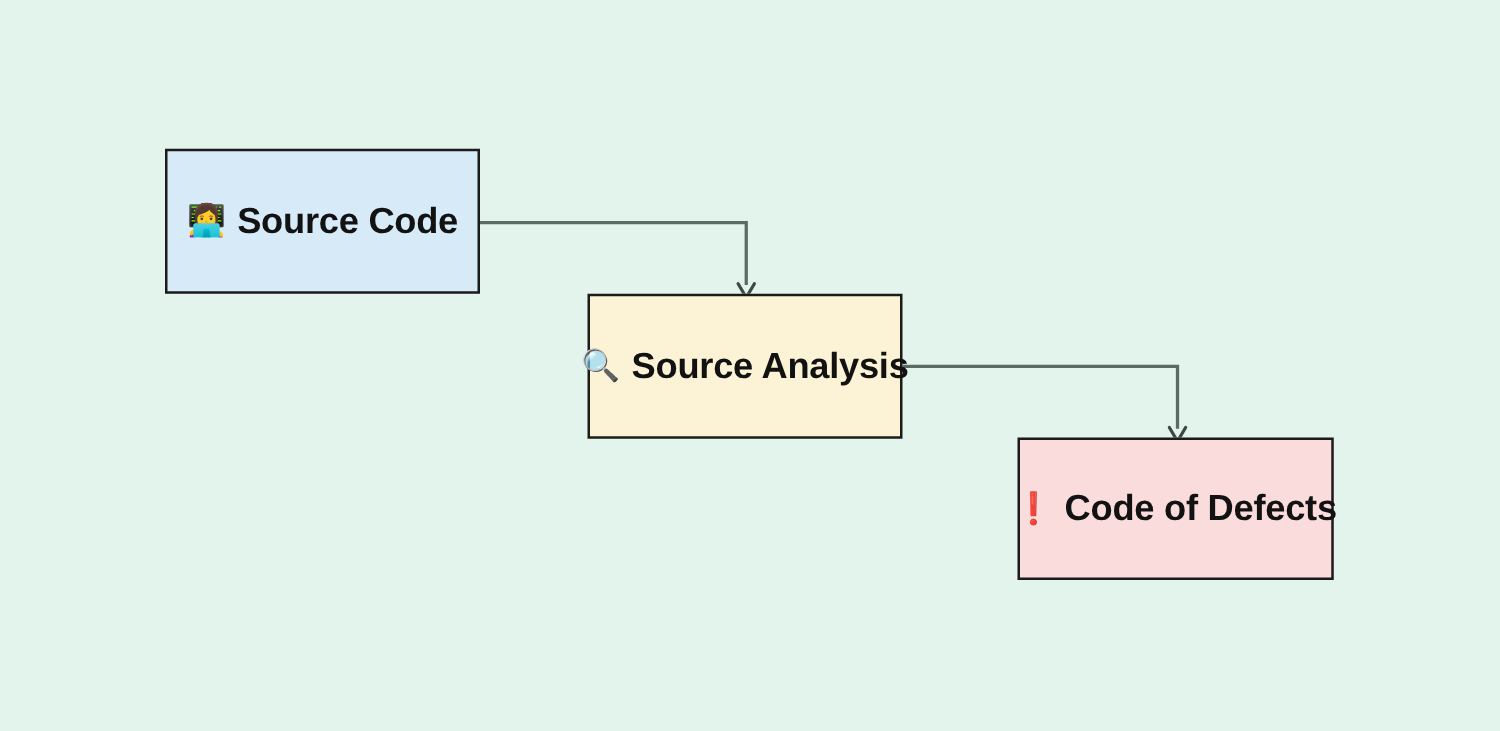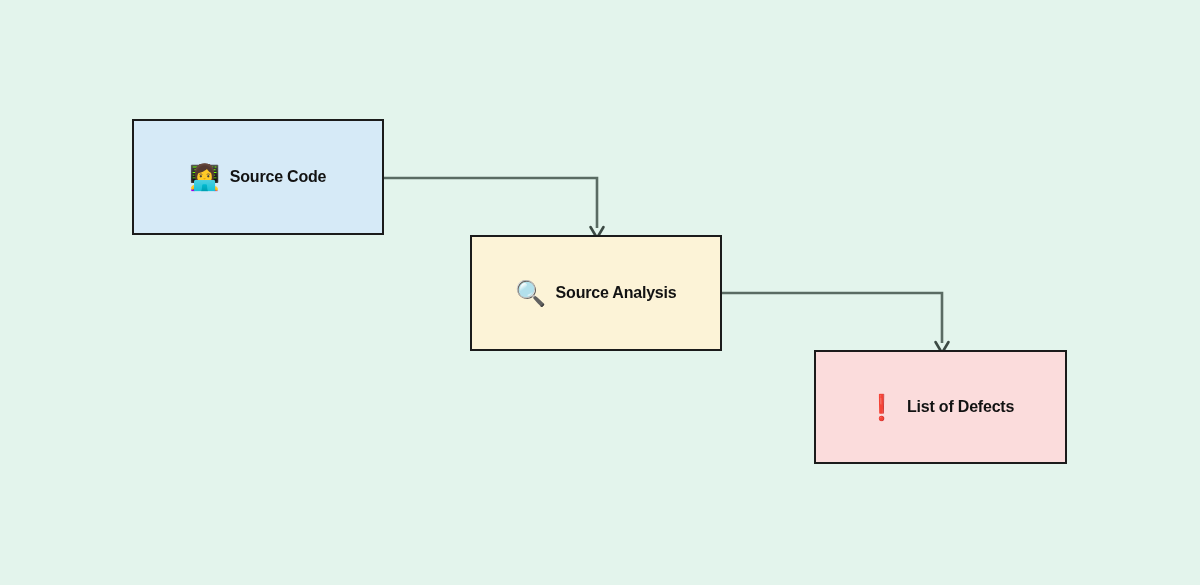--- a/index.html
+++ b/index.html
@@ -40,21 +40,21 @@
     justify-content: center;
     gap: 9px;
     white-space: nowrap;
   }
   .node-icon {
     font-size: 25px;
     line-height: 1;
     display: inline-block;
   }
   .node-label {
-    font-size: 16px;
+    font-size: 29px;
     font-weight: bold;
     color: #121212;
     letter-spacing: -0.2px;
     line-height: 1;
   }
   #node-source-code {
     left: 132px;
     top: 119px;
     width: 252px;
     height: 116px;
@@ -101,17 +101,17 @@
   <div class="node" id="node-static-analysis" style="background: rgb(252, 243, 215); border-color: rgb(27, 27, 27);">
     <div class="node-inner">
       <span class="node-icon">🔍</span>
       <span class="node-label">Source Analysis</span>
     </div>
   </div>
 
   <div class="node" id="node-list-of-defects" style="background: rgb(251, 220, 220); border-color: rgb(27, 27, 27);">
     <div class="node-inner">
       <span class="node-icon">❗</span>
-      <span class="node-label">List of Defects</span>
+      <span class="node-label">Code of Defects</span>
     </div>
   </div>
 
 </div>
 
 </body></html>

